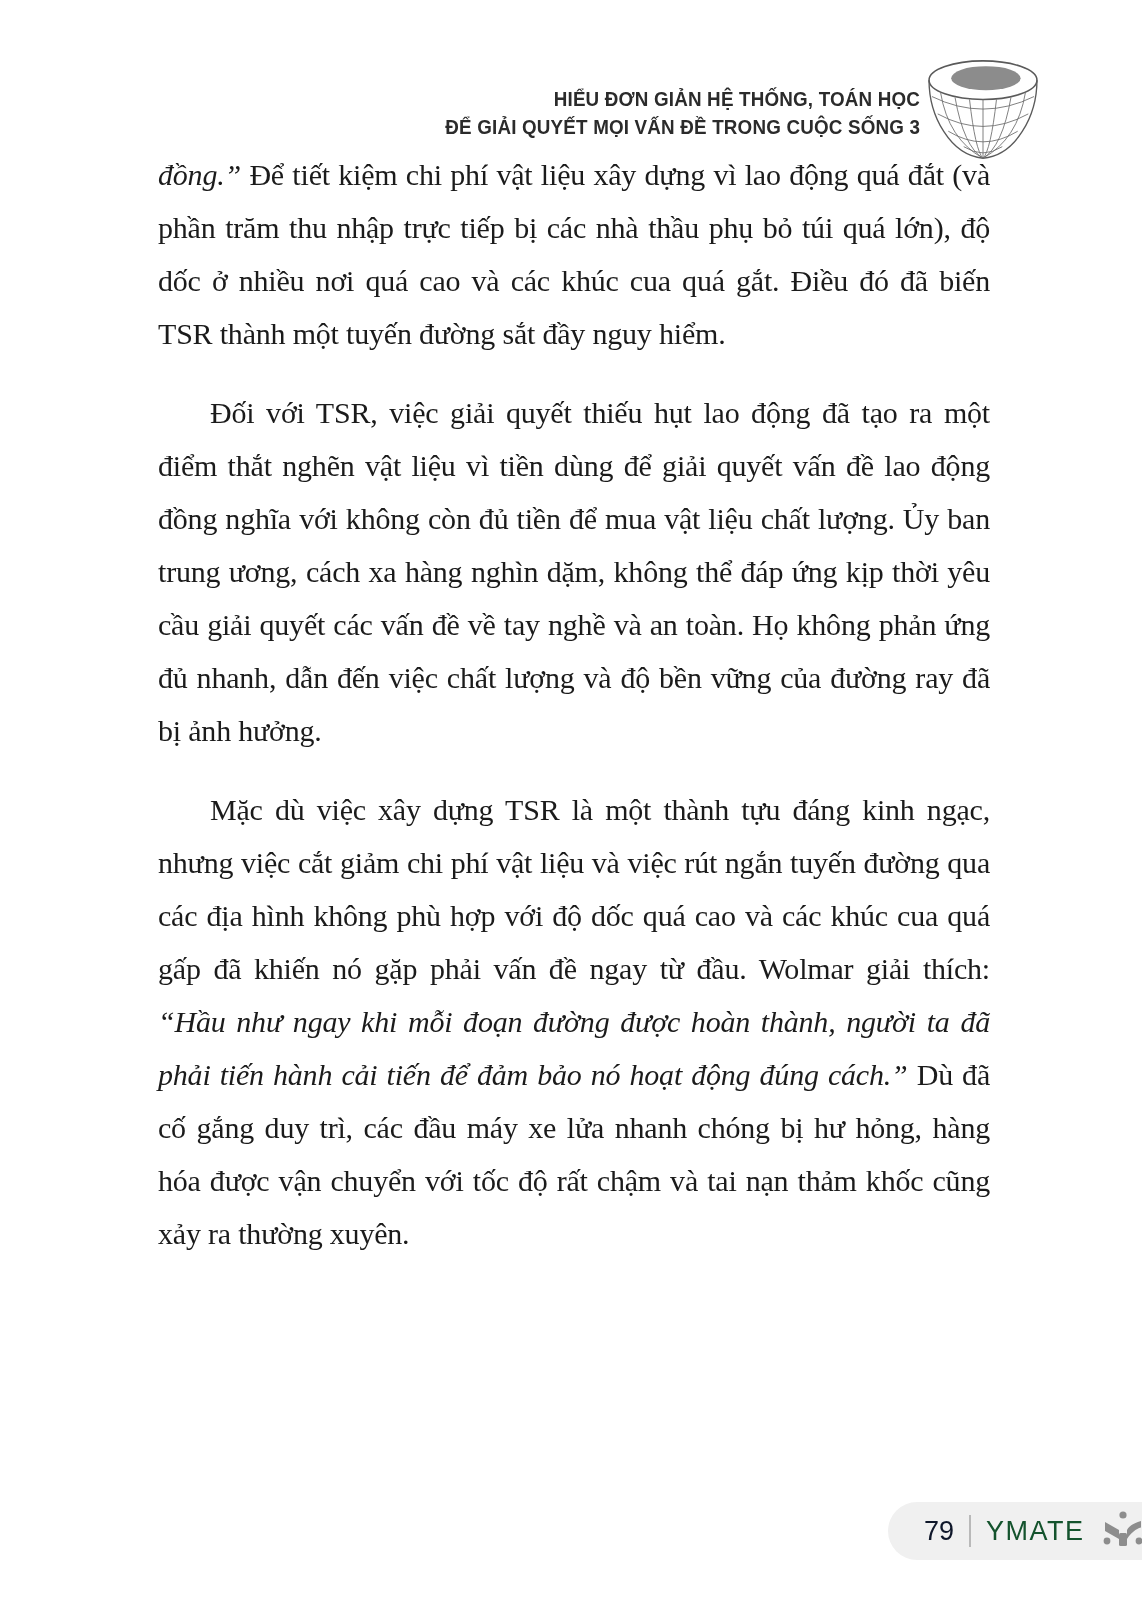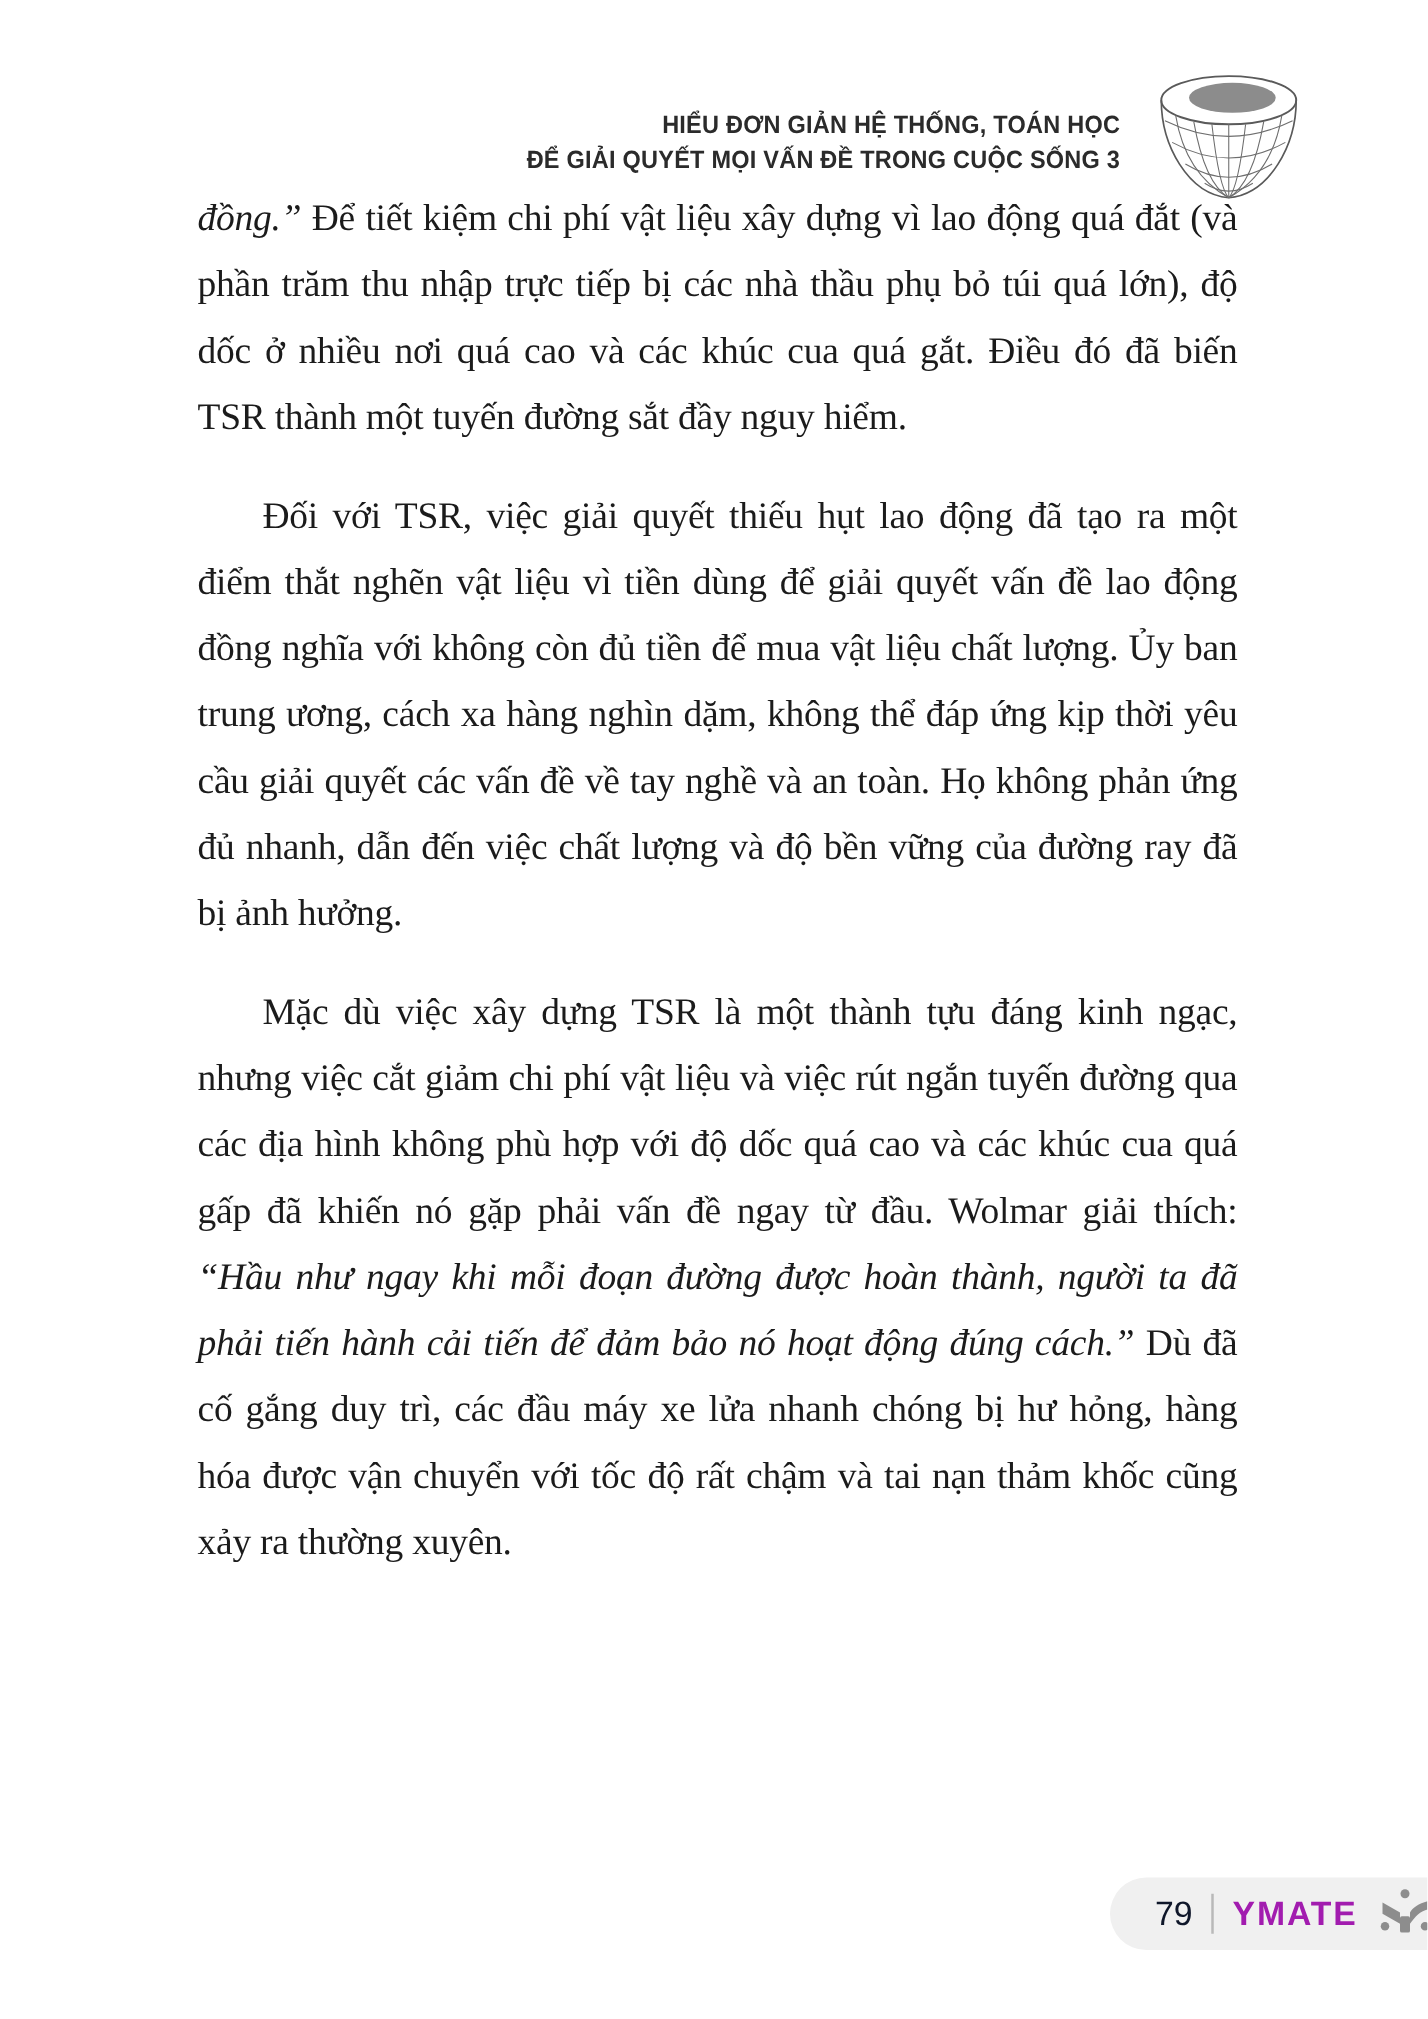--- a/index.html
+++ b/index.html
@@ -15,21 +15,21 @@
 
   
   .page-header {
     position: absolute;
     top: 58px;
     left: 0;
     right: 100px;
     display: flex;
     justify-content: flex-end;
     align-items: center;
-    gap: 28px;
+    gap: 4px;
   }
   .header-text {
     text-align: right;
     font-family: "Liberation Sans", sans-serif;
     font-weight: 700;
     font-size: 20px;
     line-height: 28px;
     letter-spacing: 0.2px;
     color: #2b2b2b;
     transform: scaleX(0.94);
@@ -73,24 +73,24 @@
     font-size: 27px;
     color: #0f172a;
   }
   .footer-sep {
     width: 2px;
     height: 32px;
     background: #b9b9b9;
   }
   .brand-name {
     font-family: "Liberation Sans", sans-serif;
-    font-weight: 700;
+    font-weight: 400;
     font-size: 27px;
     letter-spacing: 1.5px;
-    color: #a21caf;
+    color: #14532d;
   }
   .brand-icon { display: flex; align-items: center; }
 </style>
 </head>
 <body>
 
 <div class="page">
 
   <header class="page-header">
     <div class="header-text">

